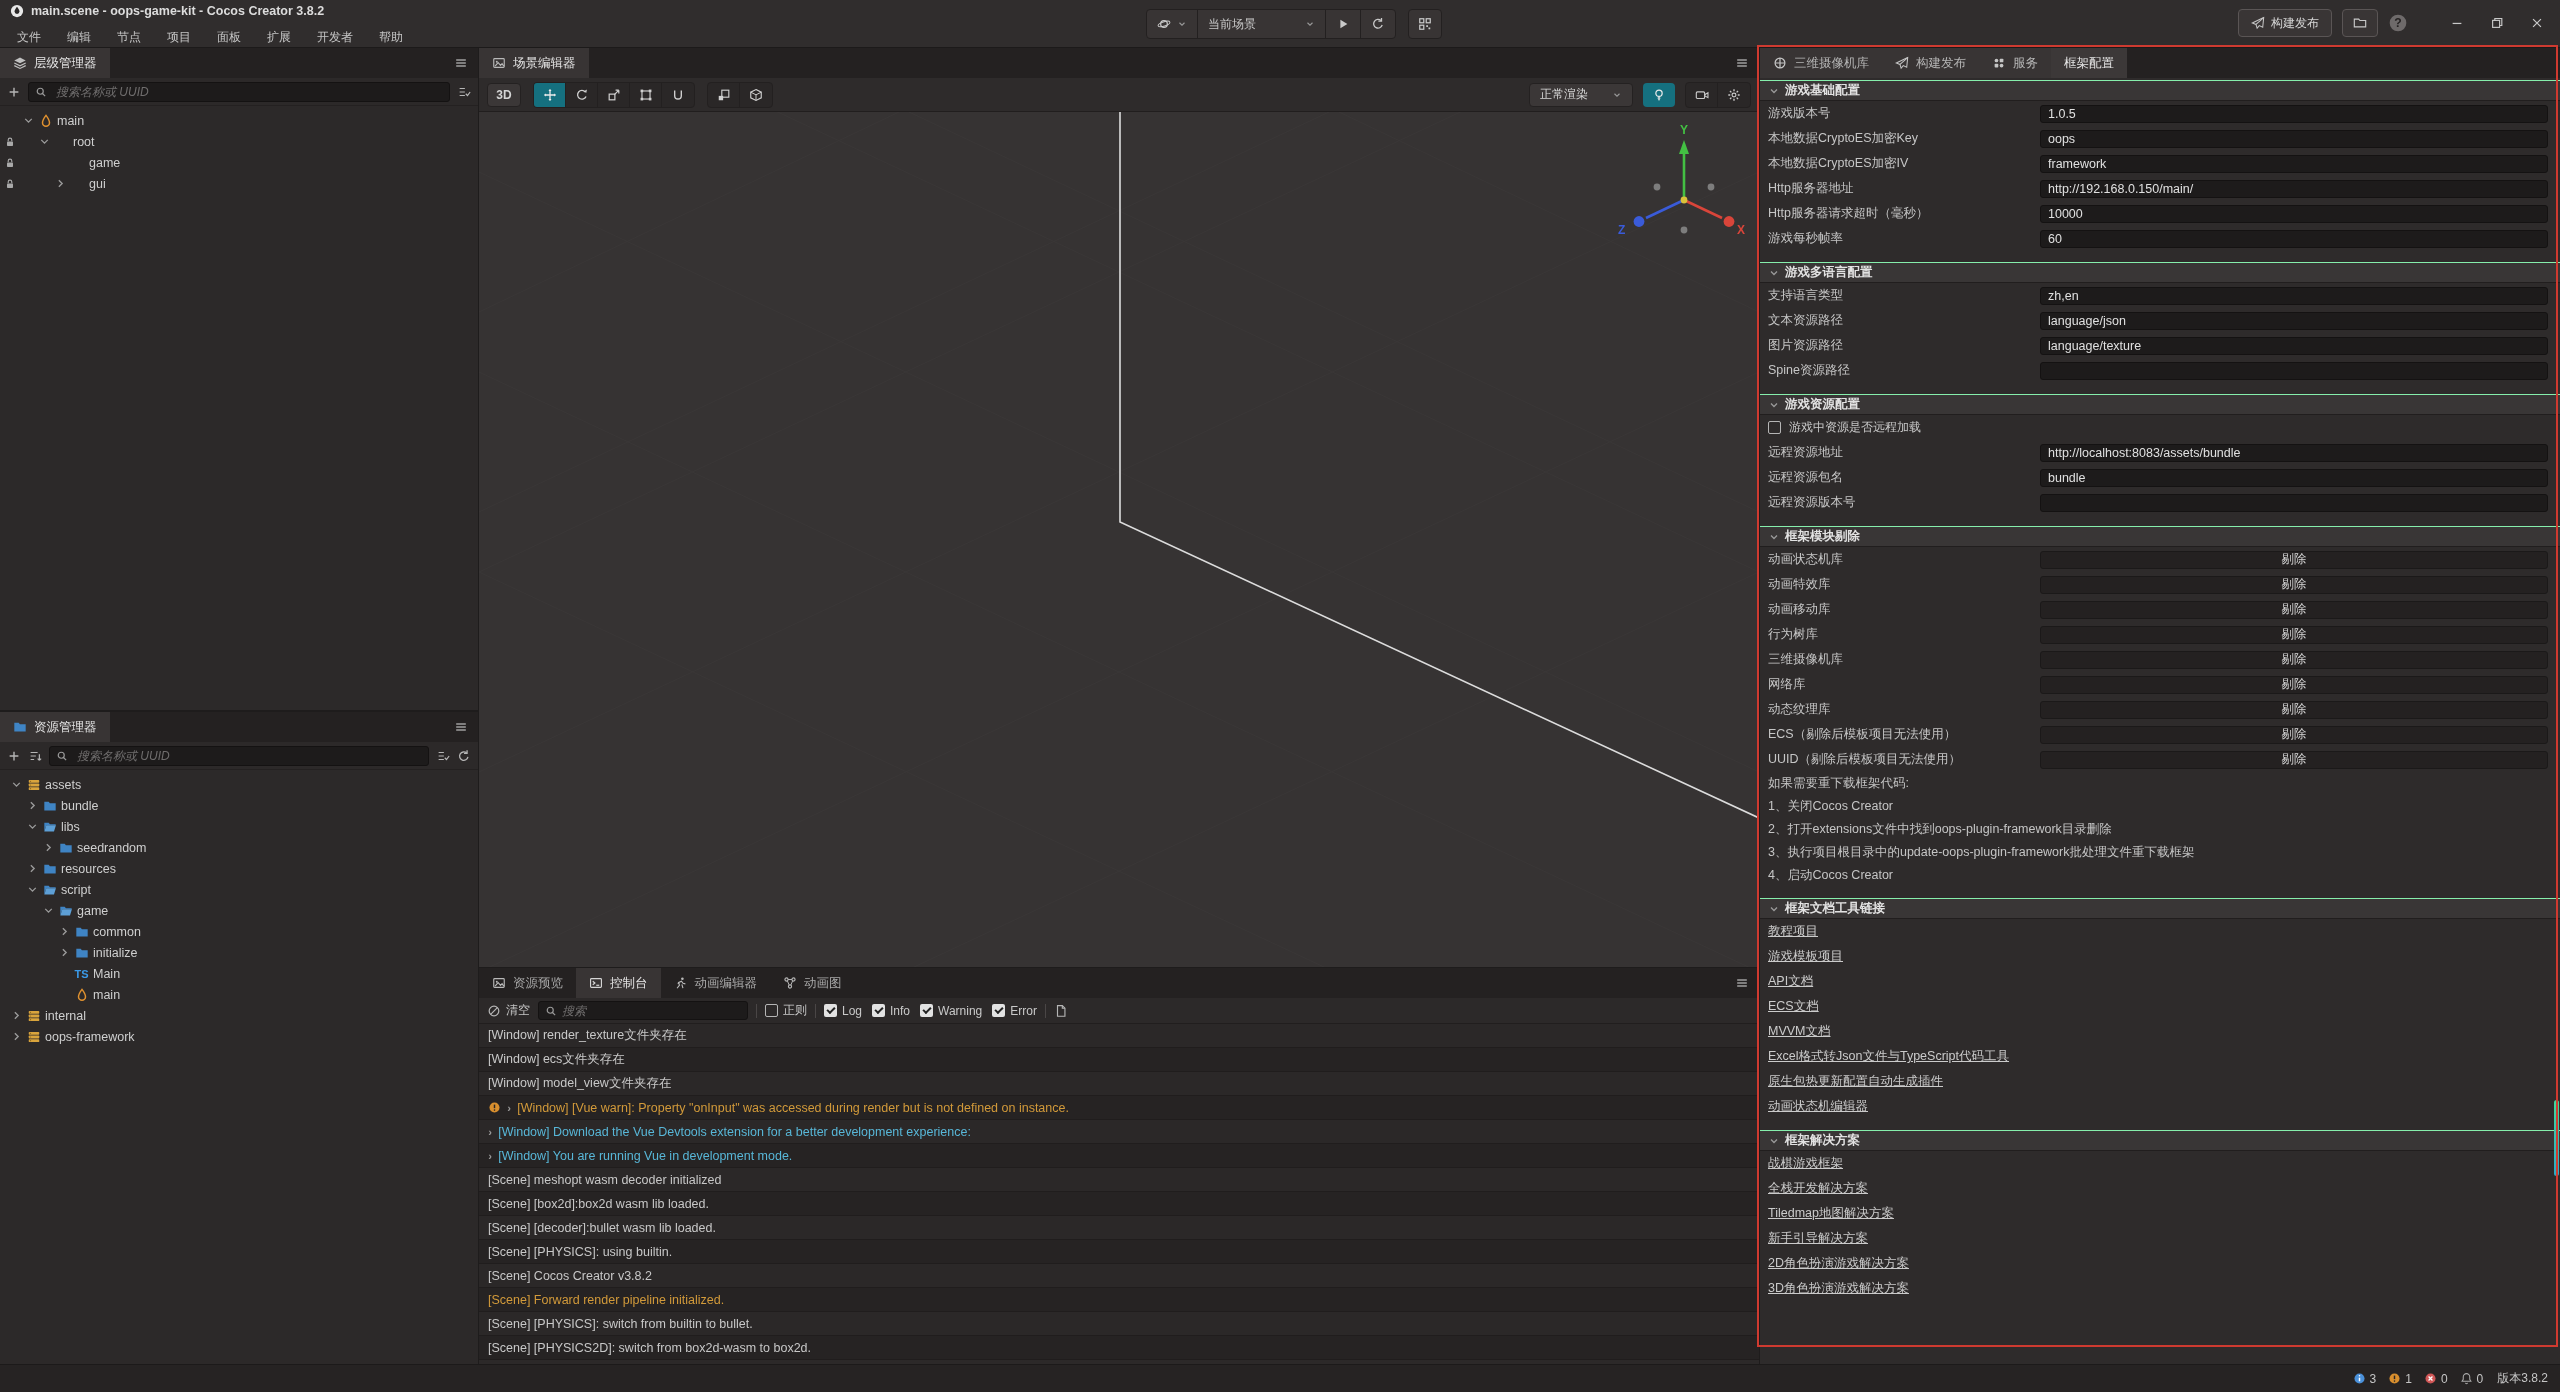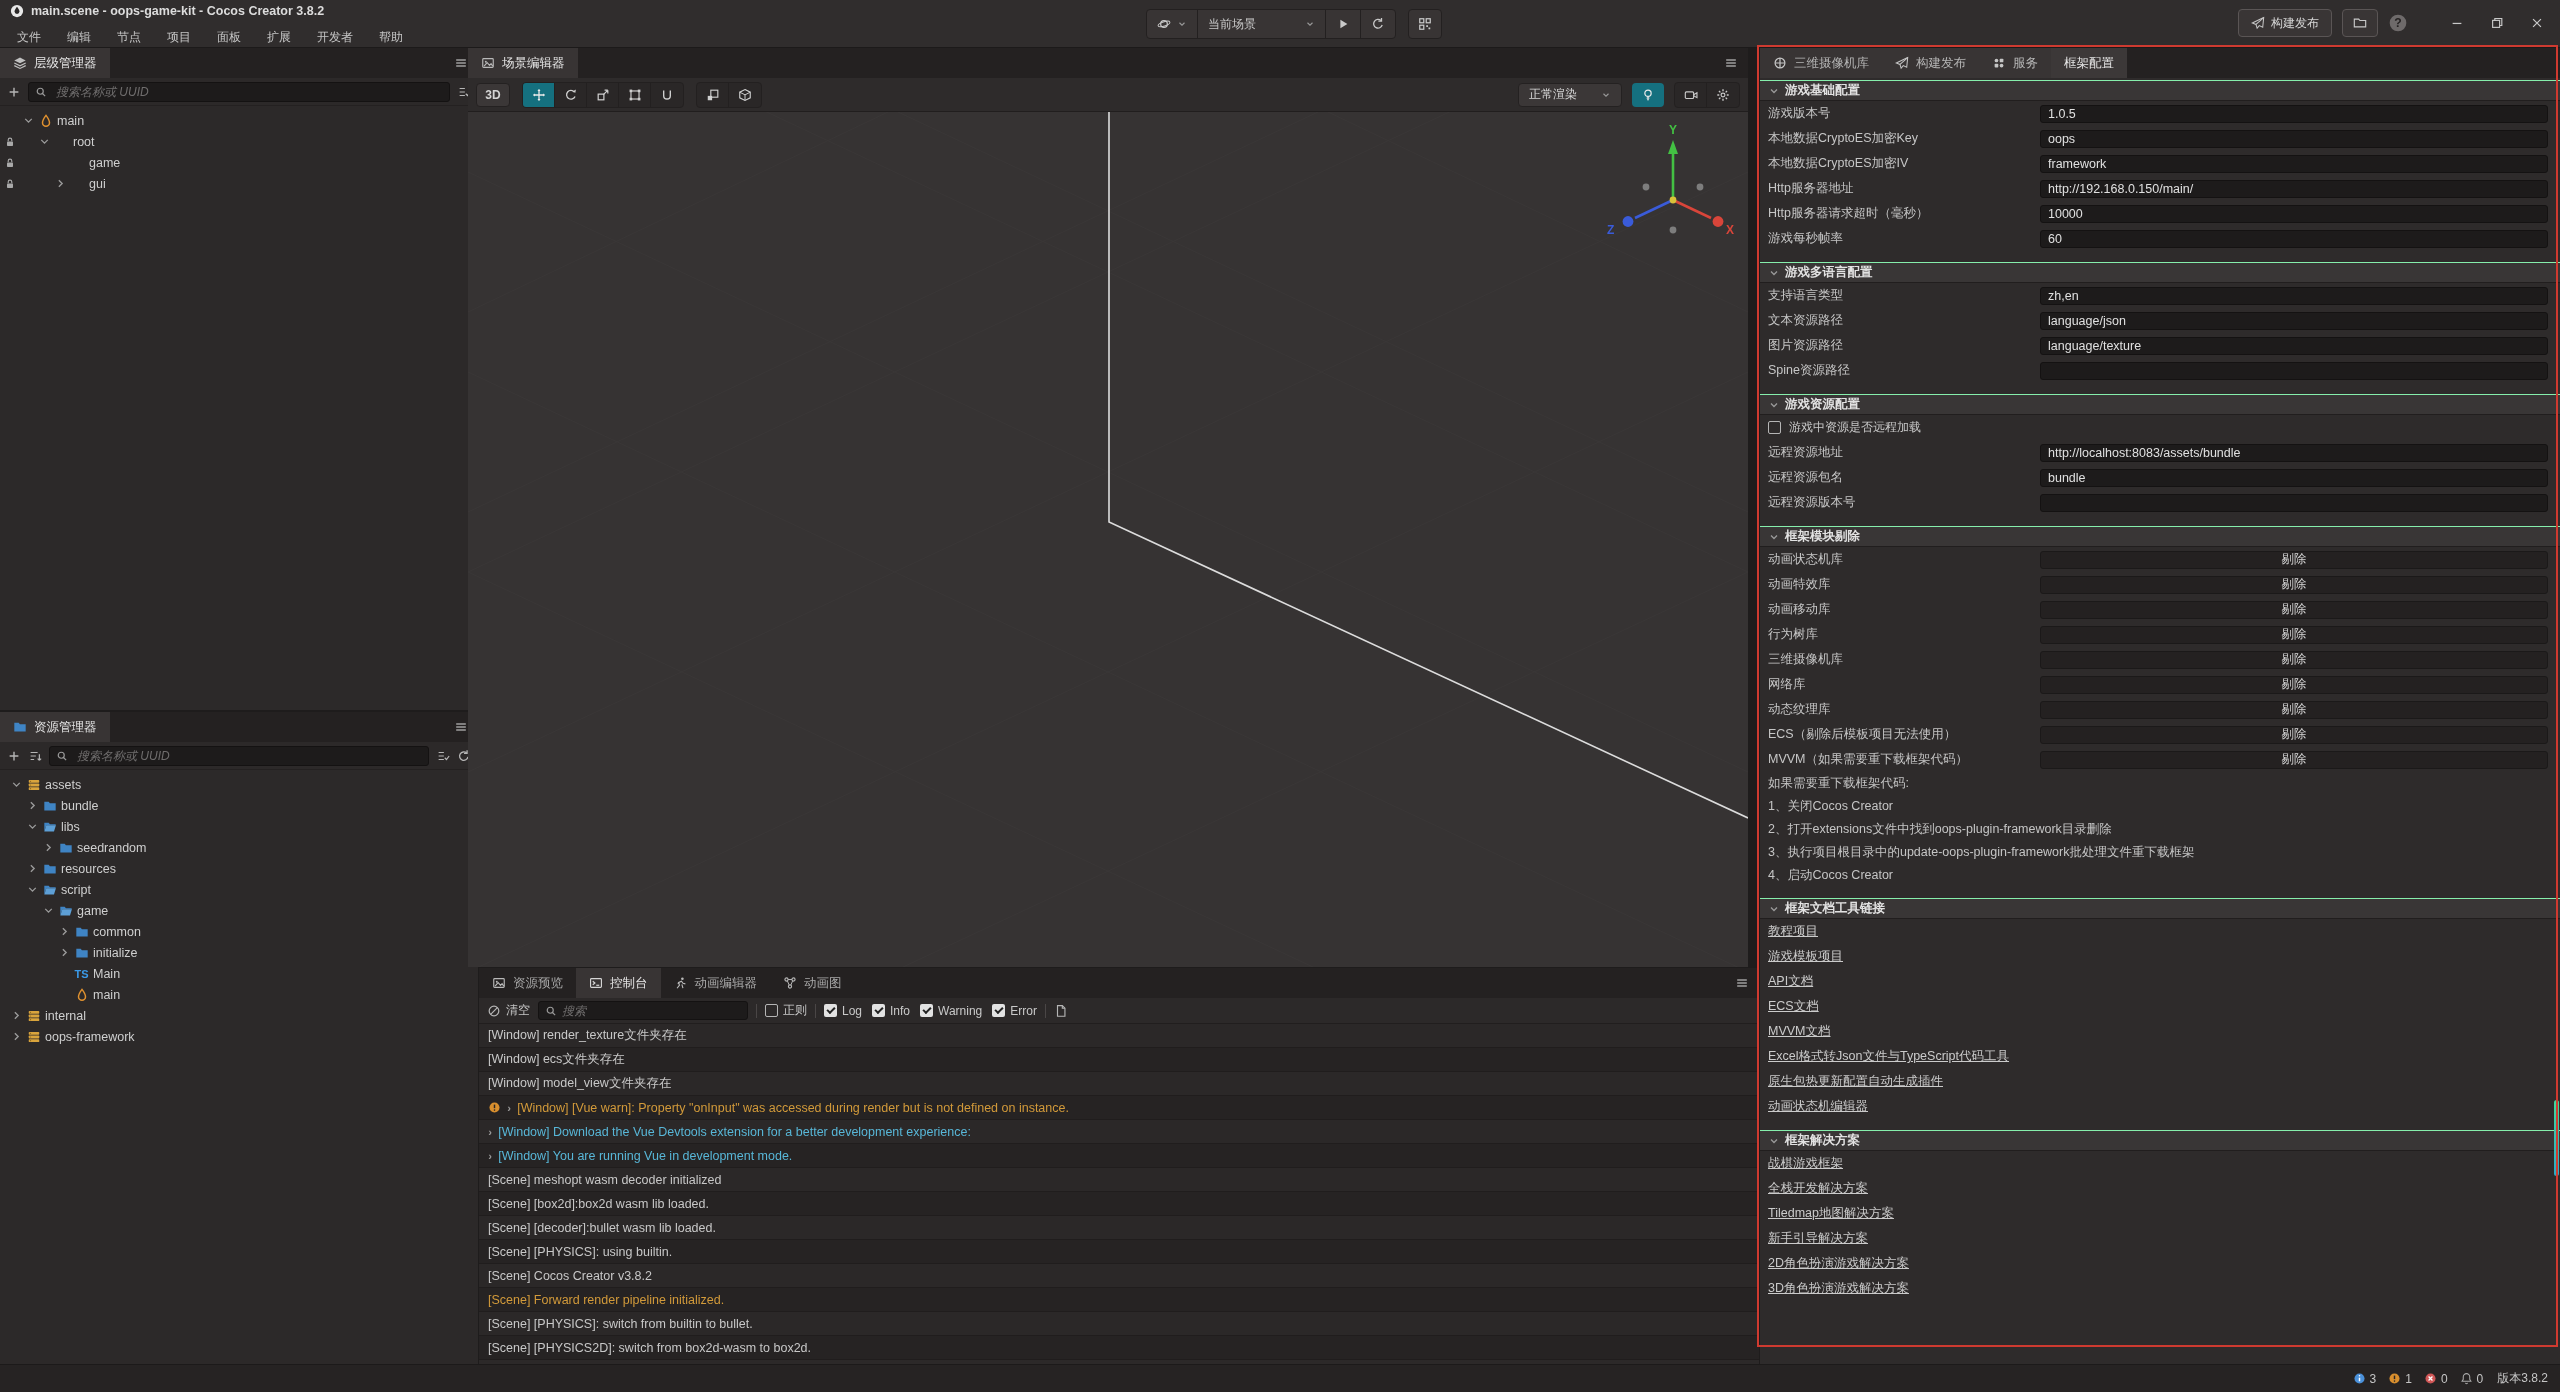--- a/index.html
+++ b/index.html
@@ -655,21 +655,21 @@
                   <circle cx="4" cy="12.2" r="0.7"></circle>
                 </g>
               </svg>
             </span>
           </span>
           <span style="margin-left: 3px;">oops-framework</span>
         </div>
       </div>
   </div>
 
-  <div class="panel" id="scene" style="left:468px;top:48px;width:1280px;height:919px">
+  <div class="panel" id="scene" style="left:479px;top:48px;width:1280px;height:919px">
     <div class="ptabs">
       <div class="ptab active">
         <span class="ic">
             <svg viewBox="0 0 16 16">
               <rect x="2" y="3" width="12" height="10" rx="1" fill="none" stroke="#b9b9b9" stroke-width="1.3"></rect>
               <circle cx="5.5" cy="6.5" r="1.1" fill="#b9b9b9"></circle>
               <path d="M3.5 11.5 7 7.5l2.8 3.2 1.7-2 2 2.8" fill="none" stroke="#b9b9b9" stroke-width="1.3"></path>
             </svg>
           </span>
         <span>场景编辑器</span>
@@ -1139,21 +1139,21 @@
           </div>
           <div class="prow">
             <span class="plabel">动态纹理库</span>
             <div class="modstrip">剔除</div>
           </div>
           <div class="prow">
             <span class="plabel">ECS（剔除后模板项目无法使用）</span>
             <div class="modstrip">剔除</div>
           </div>
           <div class="prow">
-            <span class="plabel">MVVM（如果需要重下载框架代码）</span>
+            <span class="plabel">UUID（剔除后模板项目无法使用）</span>
             <div class="modstrip">剔除</div>
           </div>
           <div class="note">如果需要重下载框架代码:</div>
           <div class="note">1、关闭Cocos Creator</div>
           <div class="note">2、打开extensions文件中找到oops-plugin-framework目录删除</div>
           <div class="note">3、执行项目根目录中的update-oops-plugin-framework批处理文件重下载框架</div>
           <div class="note">4、启动Cocos Creator</div>
         </div>
         <div class="sec">
           <div class="sec-h">

